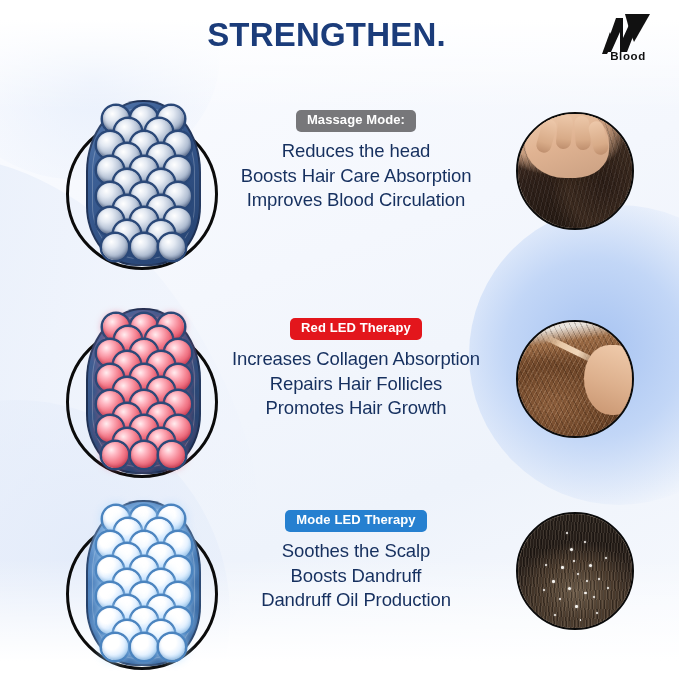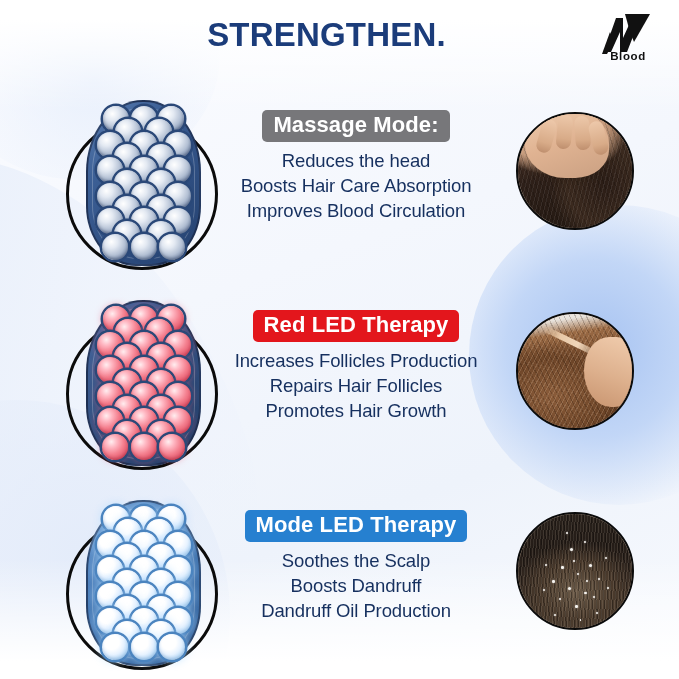--- a/index.html
+++ b/index.html
@@ -112,21 +112,21 @@
 
   
   .row {
     position: absolute;
     left: 0;
     width: 679px;
     height: 190px;
     z-index: 5;
   }
   #row-0 { top: 96px; }
-  #row-1 { top: 296px; }
+  #row-1 { top: 304px; }
   #row-2 { top: 496px; }
 
   
   .brush-wrap {
     position: absolute;
     left: 58px;
     top: 0;
     width: 172px;
     height: 180px;
   }
@@ -204,21 +204,21 @@
     left: 206px;
     top: 14px;
     width: 300px;
     text-align: center;
   }
   .badge {
     display: inline-block;
     padding: 3px 11px 4px;
     border-radius: 5px;
     color: #ffffff;
-    font-size: 22px;
+    font-size: 13px;
     font-weight: bold;
     line-height: 1.12;
     letter-spacing: .1px;
     white-space: nowrap;
   }
   .bullets {
     margin-top: 7px;
     color: #16305f;
     font-size: 18.5px;
     line-height: 1.35;
@@ -439,21 +439,21 @@
           <div class="nub" style="left: 89.5px; top: 125.2px;"></div>
           <div class="nub" style="left: 43.94px; top: 138px;"></div>
           <div class="nub" style="left: 72.5px; top: 138px;"></div>
           <div class="nub" style="left: 101.06px; top: 138px;"></div>
         </div>
     </div>
 
     <div class="text-block">
       <span class="badge" style="background:#e3161c">Red LED Therapy</span>
       <div class="bullets">
-        <span class="bl">Increases Follicles Production</span>
+        <span class="bl">Increases Collagen Absorption</span>
         <span class="bl">Repairs Hair Follicles</span>
         <span class="bl">Promotes Hair Growth</span>
       </div>
     </div>
 
     <div class="photo">
       <div class="photo-inner ph-red"></div>
       <div class="ph-hand2"></div>
     </div>
   </div>

